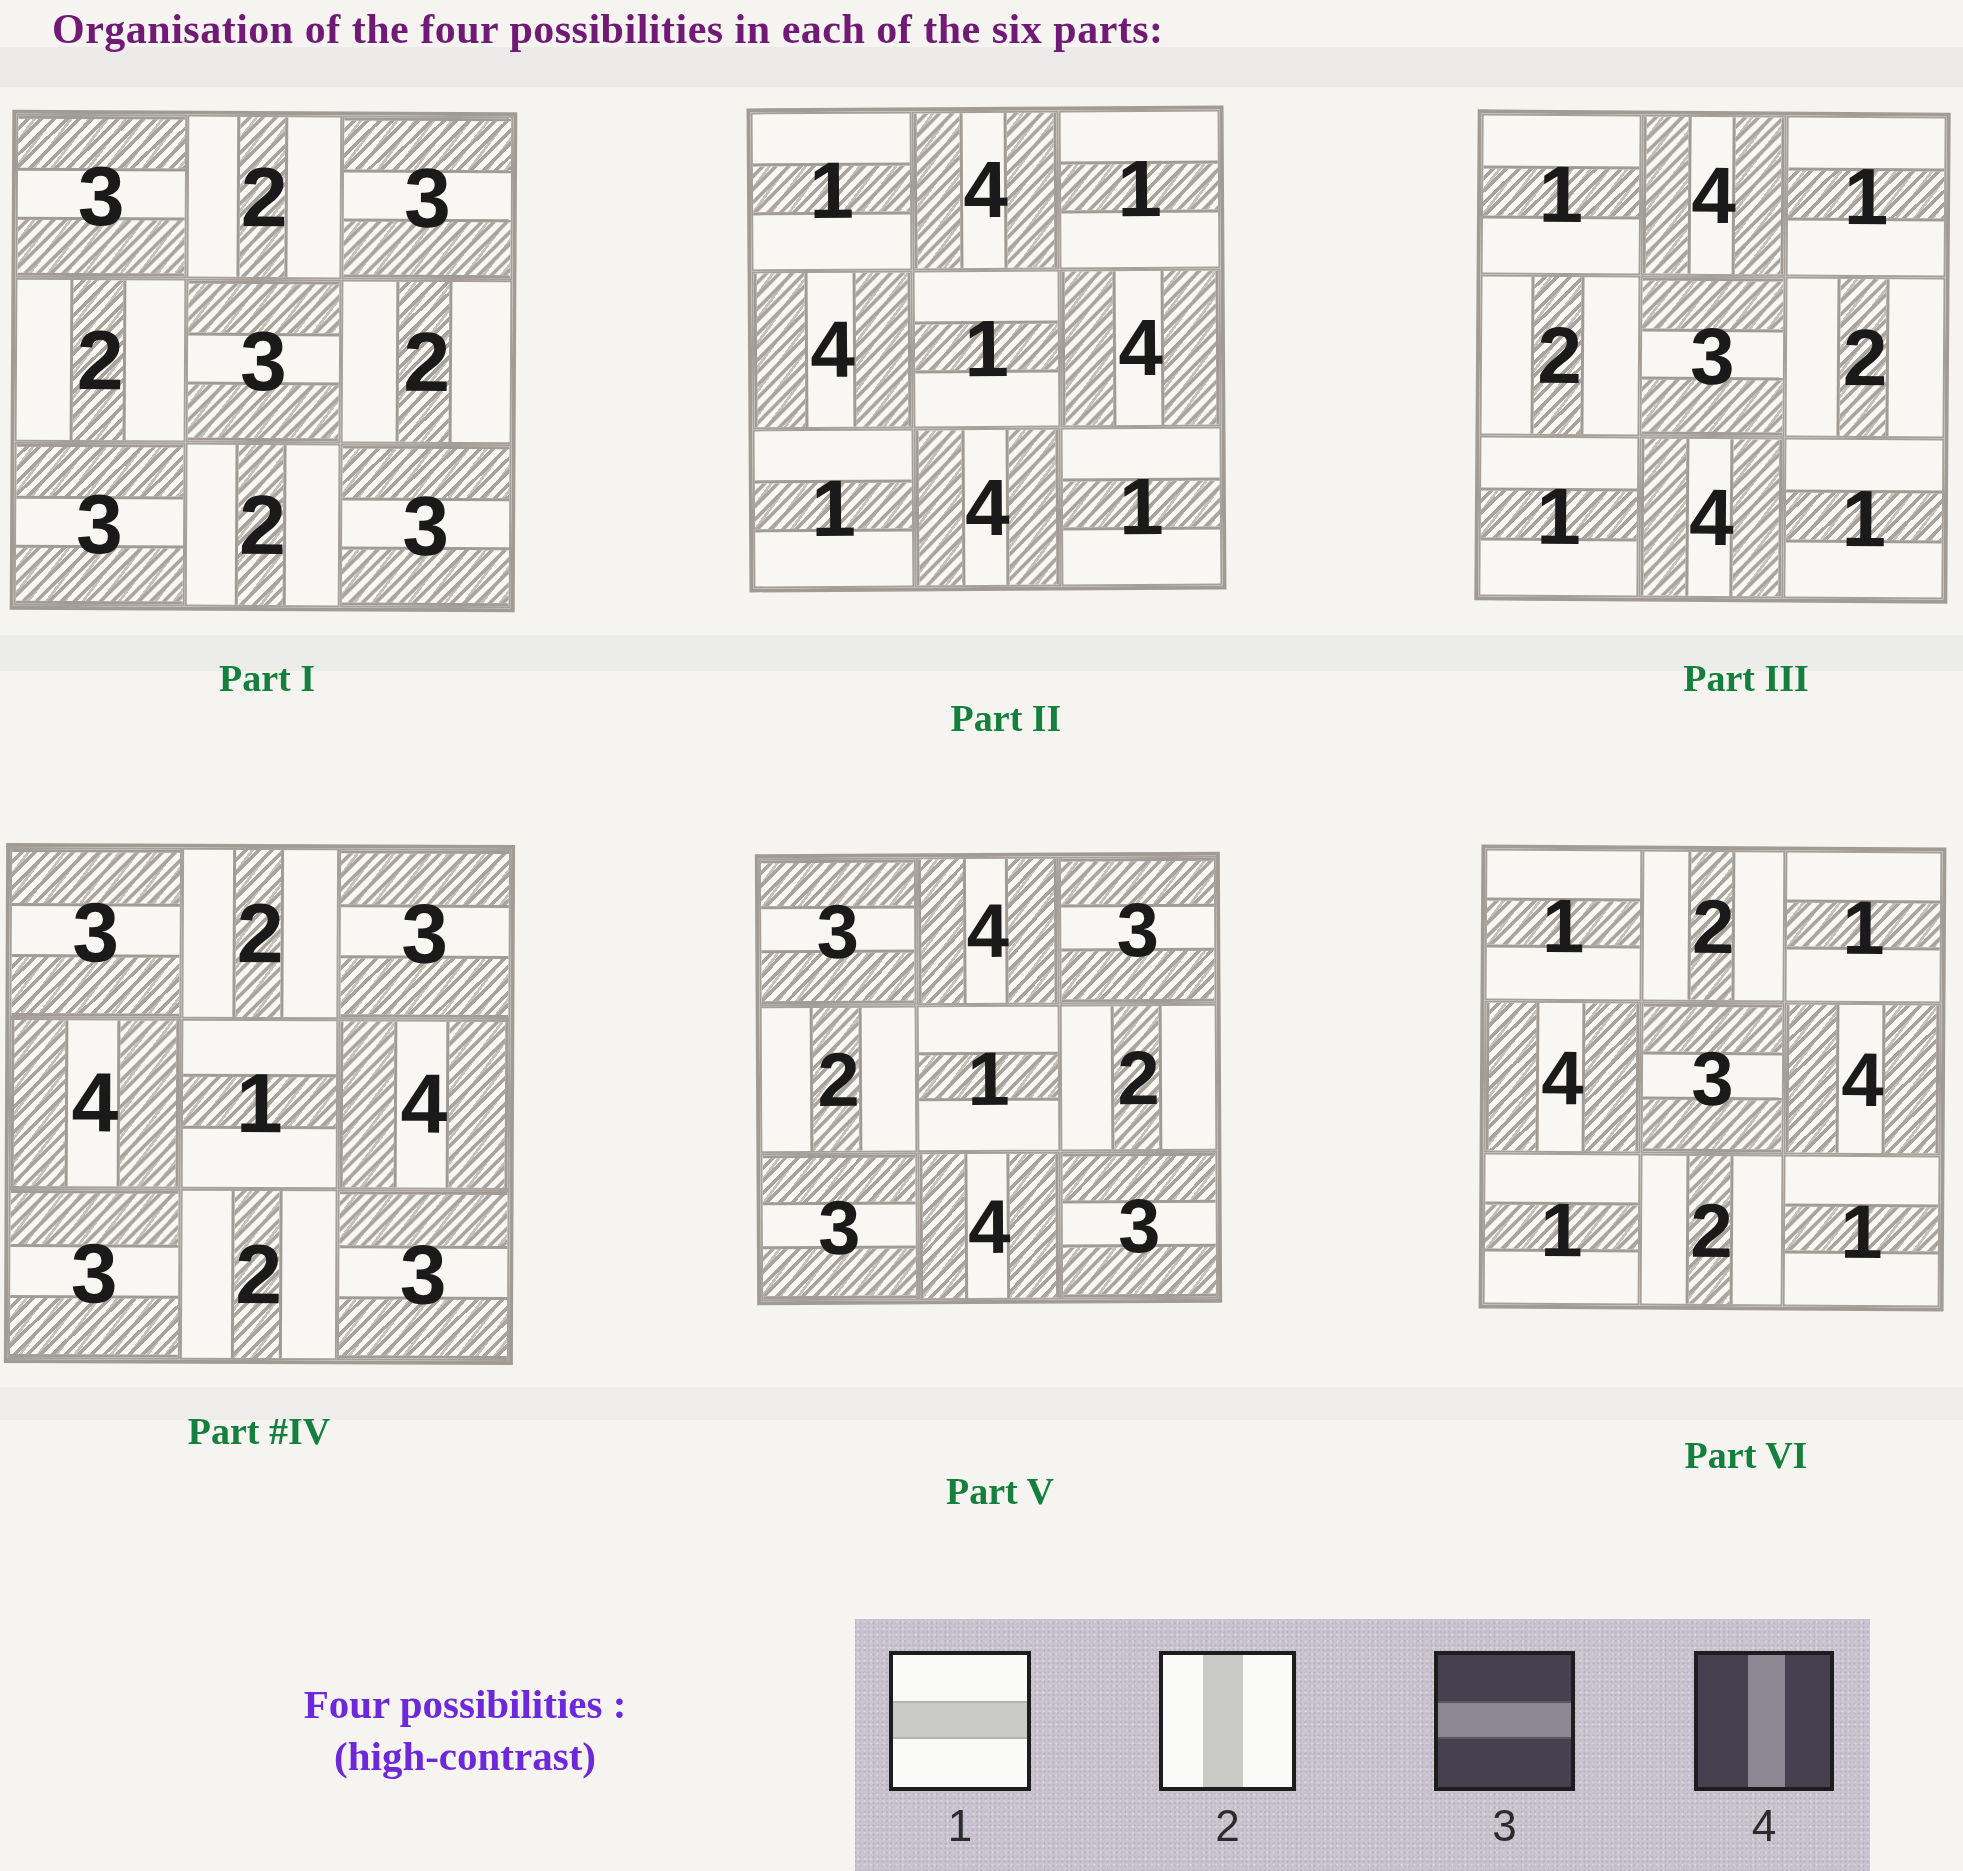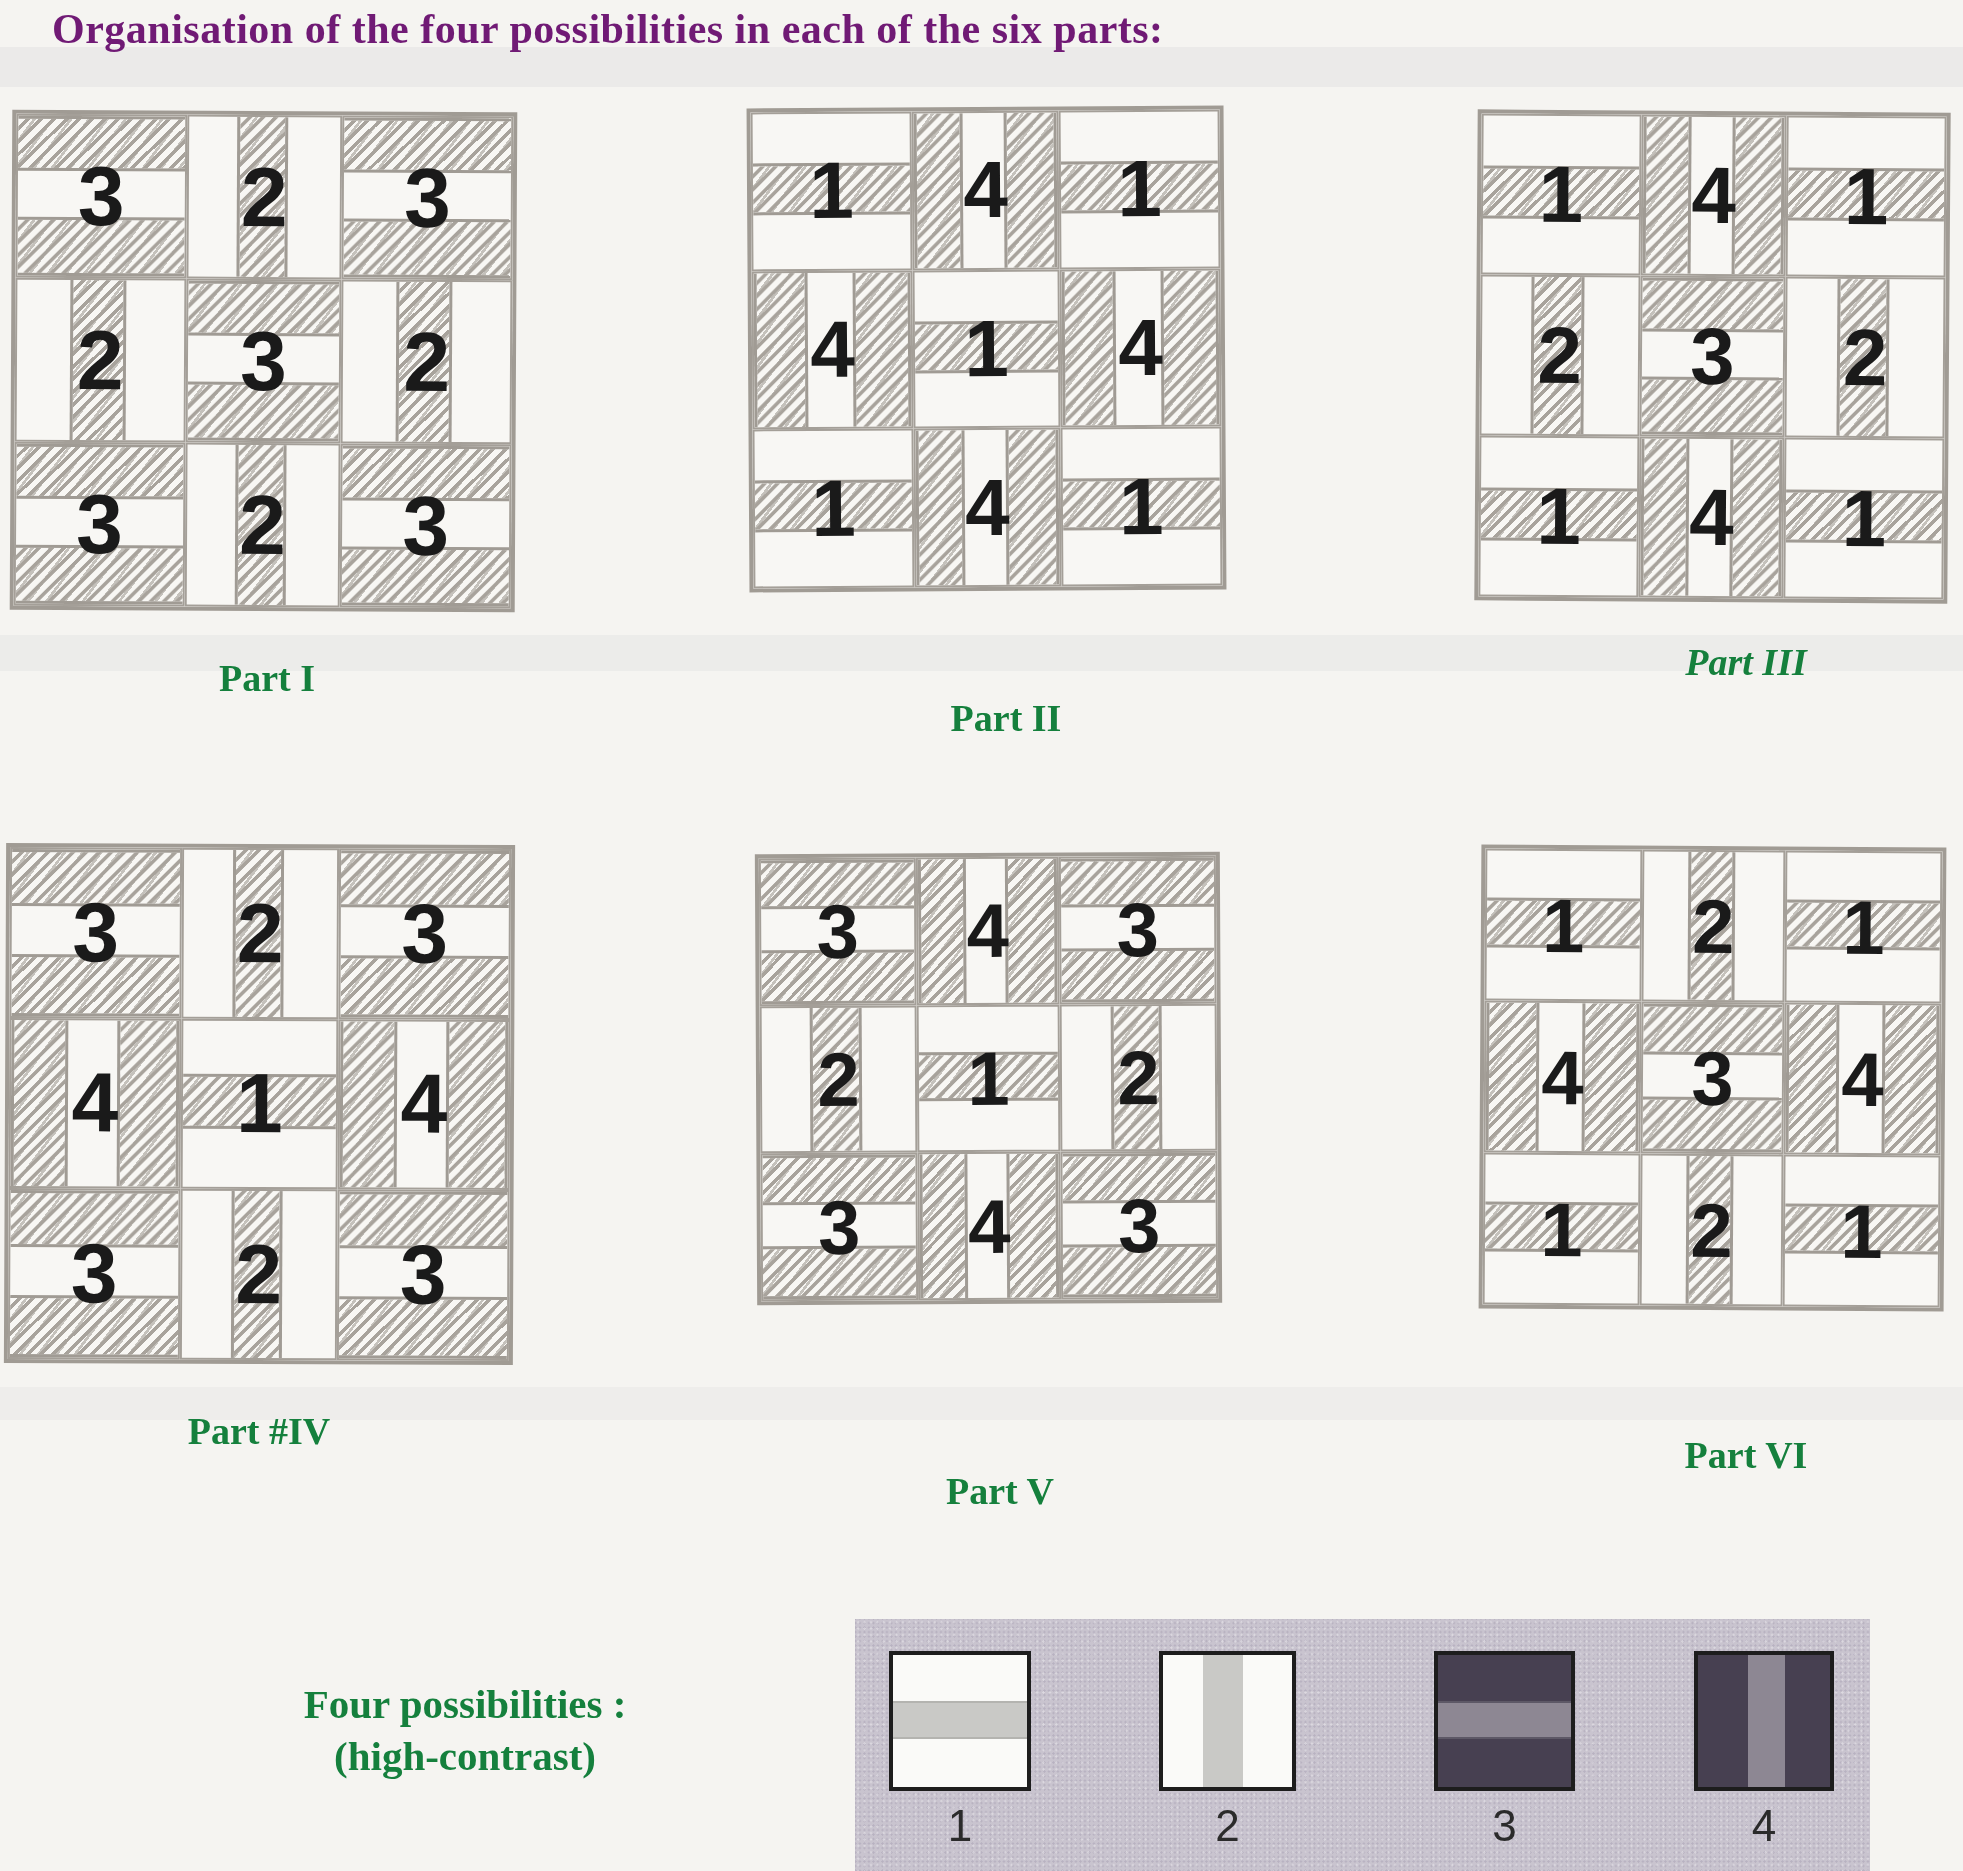--- a/index.html
+++ b/index.html
@@ -55,29 +55,29 @@
   }
   #part2 .num,#part3 .num{font-size:80px;}
   #part5 .num,#part6 .num{font-size:76px;}
 
   .part-label{
     position:absolute;transform:translateX(-50%);
     font-weight:700;font-size:38px;color:#15803d;white-space:nowrap;
   }
   #plabel1{left:267px;top:656px;}
   #plabel2{left:1006px;top:656px;margin-top:40px;}
-  #plabel3{left:1746px;top:640px;font-style:italic;}
+  #plabel3{left:1746px;top:656px;}
   #plabel4{left:259px;top:1409px;}
   #plabel5{left:1000px;top:1469px;}
   #plabel6{left:1746px;top:1433px;}
 
   
   #legend-caption{
     position:absolute;left:465px;top:1678px;transform:translateX(-50%);
-    text-align:center;font-weight:700;font-size:41px;line-height:52px;color:#15803d;
+    text-align:center;font-weight:700;font-size:41px;line-height:52px;color:#6d28d9;
     white-space:nowrap;
   }
   #legend-panel{
     position:absolute;left:855px;top:1619px;width:1015px;height:253px;
     background-color:#c9c4cf;
     background-image:
       radial-gradient(rgba(255,255,255,.35) 0.9px, transparent 1.3px),
       radial-gradient(rgba(96,84,120,.16) 0.9px, transparent 1.3px);
     background-size:6.4px 6.4px,4.5px 4.5px;
     background-position:0 0,2.7px 1.8px;

